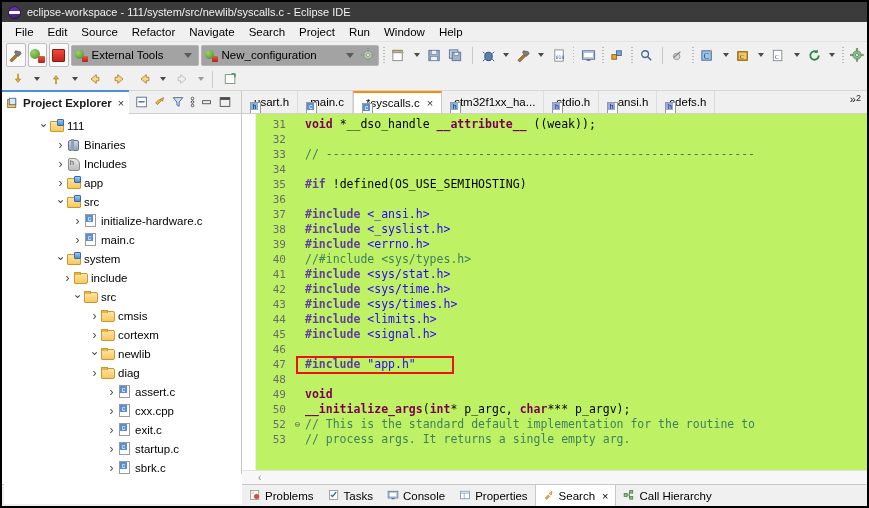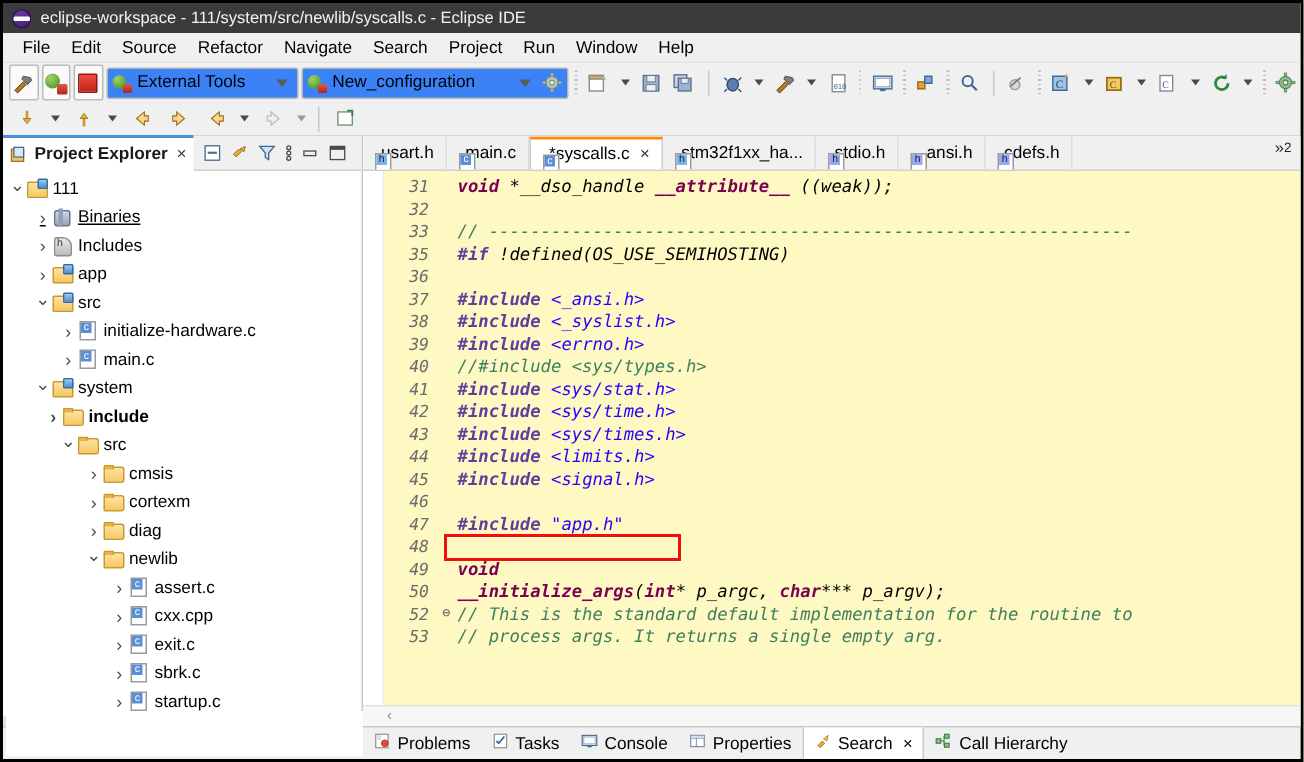--- a/index.html
+++ b/index.html
@@ -75,21 +75,21 @@
   .tbtn.framed{border:1px solid #bcbcbc;background:#fafafa;}
   .sep{width:1px;height:17px;background:#c8c8c8;margin:0 4px;}
   .dotsep{width:2px;height:16px;margin:0 2px;
      background:repeating-linear-gradient(to bottom,#bbb 0 1px,transparent 1px 3px);}
   .caret{
     width:0;height:0;border-left:3.5px solid transparent;border-right:3.5px solid transparent;
     border-top:4px solid #4a4a4a;margin:0 3px;
   }
   .combo{
     height:19px;min-width:120px;
-    border:1px solid #b5b5b5;background:#3b82f6;border-radius:2px;
+    border:1px solid #b5b5b5;background:#a3a3a3;border-radius:2px;
     display:flex;align-items:center;padding:0 3px;gap:4px;
     font-size:11.5px;
   }
   .combo .label{flex:1 1 auto;white-space:nowrap;overflow:hidden;}
   .combo .ccaret{
     width:0;height:0;border-left:4px solid transparent;border-right:4px solid transparent;
     border-top:5px solid #5b5b5b;margin-right:3px;
   }
   .run-ic{width:15px;height:15px;position:relative;}
   .run-ic .g{position:absolute;left:0;top:1px;width:10px;height:10px;border-radius:50%;
@@ -127,20 +127,21 @@
   .view-tab .close{font-size:11px;font-weight:normal;color:#333;margin-left:2px;}
   .view-actions{display:flex;align-items:center;gap:4px;margin-left:6px;flex:1 1 auto;}
   .vicon{width:14px;height:14px;display:inline-block;}
   .tree{
     flex:1 1 auto;overflow:hidden;padding-top:2px;
     font-size:11.5px;
   }
   .row{
     height:19px;display:flex;align-items:center;white-space:nowrap;
     padding-left:4px;
+    margin-left:32px;
   }
   .row.sel{background:#e4e4e4;}
   .row .arrow{width:11px;flex:0 0 11px;color:#4a4a4a;font-size:9px;text-align:center;}
   .row .arrow.open:before{content:"\2304";position:relative;top:-3px;font-size:12px;}
   .row .arrow.closed:before{content:"\203A";font-size:12px;}
   .row .icon{width:15px;flex:0 0 15px;margin-right:3px;display:flex;align-items:center;justify-content:center;}
   .row .nm{color:#000;}
   
   .fld{width:13px;height:11px;position:relative;}
   .fld:before{content:"";position:absolute;left:0;top:1px;width:12px;height:9px;
@@ -187,21 +188,21 @@
     border-right:1px solid #c9c9c9;border-left:1px solid #c9c9c9;
     font-weight:normal;
   }
   .etab .x{font-size:11px;color:#333;margin-left:3px;}
   .echev{
     display:flex;align-items:flex-start;justify-content:center;
     padding:2px 6px 0 6px;font-size:11px;color:#222;margin-left:auto;
   }
   .echev sub{font-size:9px;}
   .codearea{
-    flex:1 1 auto;display:flex;position:relative;overflow:hidden;background:#fef9c3;font-style:italic;
+    flex:1 1 auto;display:flex;position:relative;overflow:hidden;background:#bef264;
   }
   .marker-col{width:13px;background:#ffffff;border-right:1px solid #ededed;flex:0 0 13px;}
   .code{
     flex:1 1 auto;position:relative;
     font-family:"DejaVu Sans Mono","Liberation Mono",monospace;
     font-size:11.5px;line-height:15px;
     padding-top:3px;
     overflow:hidden;
   }
   .cl{display:flex;height:15px;align-items:center;white-space:pre;}
@@ -541,21 +542,21 @@
       </div>
 
       <div class="tree" id="tree">
           <div class="row" style="padding-left: 4px;">
             <span class="arrow open"></span>
             <span class="icon">
               <span class="fldp"></span>
             </span>
             <span class="nm">111</span>
           </div>
-          <div class="row" style="padding-left: 21px; text-decoration: underline;">
+          <div class="row" style="padding-left: 21px;">
             <span class="arrow closed"></span>
             <span class="icon">
               <span class="binic"></span>
             </span>
             <span class="nm">Binaries</span>
           </div>
           <div class="row" style="padding-left: 21px;">
             <span class="arrow closed"></span>
             <span class="icon">
               <span class="incic"></span>
@@ -590,21 +591,21 @@
             </span>
             <span class="nm">main.c</span>
           </div>
           <div class="row" style="padding-left: 21px;">
             <span class="arrow open"></span>
             <span class="icon">
               <span class="fldp"></span>
             </span>
             <span class="nm">system</span>
           </div>
-          <div class="row" style="padding-left: 28px; font-weight: bold;">
+          <div class="row" style="padding-left: 28px;">
             <span class="arrow closed"></span>
             <span class="icon">
               <span class="fld"></span>
             </span>
             <span class="nm">include</span>
           </div>
           <div class="row" style="padding-left: 38px;">
             <span class="arrow open"></span>
             <span class="icon">
               <span class="fld"></span>
@@ -619,33 +620,33 @@
             <span class="nm">cmsis</span>
           </div>
           <div class="row" style="padding-left: 55px;">
             <span class="arrow closed"></span>
             <span class="icon">
               <span class="fld"></span>
             </span>
             <span class="nm">cortexm</span>
           </div>
           <div class="row" style="padding-left: 55px;">
-            <span class="arrow closed"></span>
+            <span class="arrow open"></span>
             <span class="icon">
               <span class="fld"></span>
             </span>
+            <span class="nm">newlib</span>
+          </div>
+          <div class="row" style="padding-left: 55px;">
+            <span class="arrow closed"></span>
+            <span class="icon">
+              <span class="fld"></span>
+            </span>
             <span class="nm">diag</span>
           </div>
-          <div class="row" style="padding-left: 55px;">
-            <span class="arrow open"></span>
-            <span class="icon">
-              <span class="fld"></span>
-            </span>
-            <span class="nm">newlib</span>
-          </div>
           <div class="row" style="padding-left: 72px;">
             <span class="arrow closed"></span>
             <span class="icon">
               <span class="cfile"></span>
             </span>
             <span class="nm">assert.c</span>
           </div>
           <div class="row" style="padding-left: 72px;">
             <span class="arrow closed"></span>
             <span class="icon">
@@ -658,28 +659,28 @@
             <span class="icon">
               <span class="cfile"></span>
             </span>
             <span class="nm">exit.c</span>
           </div>
           <div class="row" style="padding-left: 72px;">
             <span class="arrow closed"></span>
             <span class="icon">
               <span class="cfile"></span>
             </span>
+            <span class="nm">startup.c</span>
+          </div>
+          <div class="row" style="padding-left: 72px;">
+            <span class="arrow closed"></span>
+            <span class="icon">
+              <span class="cfile"></span>
+            </span>
             <span class="nm">sbrk.c</span>
-          </div>
-          <div class="row" style="padding-left: 72px;">
-            <span class="arrow closed"></span>
-            <span class="icon">
-              <span class="cfile"></span>
-            </span>
-            <span class="nm">startup.c</span>
           </div>
           <div class="row sel" style="padding-left: 72px;">
             <span class="arrow closed"></span>
             <span class="icon">
               <span class="cfile"></span>
             </span>
             <span class="nm">syscalls.c</span>
           </div>
         </div>
       <div class="bleft"></div>
@@ -721,20 +722,21 @@
             <sub>2</sub>
           </div>
         </div>
       <div class="codearea">
         <div class="marker-col"></div>
         <div class="code" id="code">
           <div class="hl-box" id="hlbox" style="left: 40px; top: 242px; width: 158px; height: 18px; border-color: rgb(238, 17, 17);"></div>
         <div class="cl"><span class="lno">31</span><span class="fold"></span><span class="src"><span class="kw">void </span><span>*__dso_handle </span><span class="ty">__attribute__</span><span> ((weak));</span></span></div>
             <div class="cl"><span class="lno">32</span><span class="fold"></span><span class="src"></span></div>
             <div class="cl"><span class="lno">33</span><span class="fold"></span><span class="src"><span class="cm">// --------------------------------------------------------------</span></span></div>
+            <div class="cl"><span class="lno">34</span><span class="fold"></span><span class="src"></span></div>
             <div class="cl"><span class="lno">35</span><span class="fold"></span><span class="src"><span class="pp">#if</span><span> !defined(OS_USE_SEMIHOSTING)</span></span></div>
             <div class="cl"><span class="lno">36</span><span class="fold"></span><span class="src"></span></div>
             <div class="cl"><span class="lno">37</span><span class="fold"></span><span class="src"><span class="pp">#include</span><span> </span><span class="str">&lt;_ansi.h&gt;</span></span></div>
             <div class="cl"><span class="lno">38</span><span class="fold"></span><span class="src"><span class="pp">#include</span><span> </span><span class="str">&lt;_syslist.h&gt;</span></span></div>
             <div class="cl"><span class="lno">39</span><span class="fold"></span><span class="src"><span class="pp">#include</span><span> </span><span class="str">&lt;errno.h&gt;</span></span></div>
             <div class="cl"><span class="lno">40</span><span class="fold"></span><span class="src"><span class="cm">//#include &lt;sys/types.h&gt;</span></span></div>
             <div class="cl"><span class="lno">41</span><span class="fold"></span><span class="src"><span class="pp">#include</span><span> </span><span class="str">&lt;sys/stat.h&gt;</span></span></div>
             <div class="cl"><span class="lno">42</span><span class="fold"></span><span class="src"><span class="pp">#include</span><span> </span><span class="str">&lt;sys/time.h&gt;</span></span></div>
             <div class="cl"><span class="lno">43</span><span class="fold"></span><span class="src"><span class="pp">#include</span><span> </span><span class="str">&lt;sys/times.h&gt;</span></span></div>
             <div class="cl"><span class="lno">44</span><span class="fold"></span><span class="src"><span class="pp">#include</span><span> </span><span class="str">&lt;limits.h&gt;</span></span></div>

